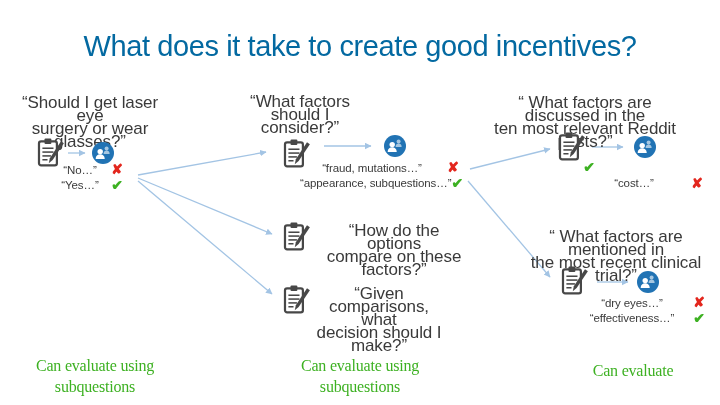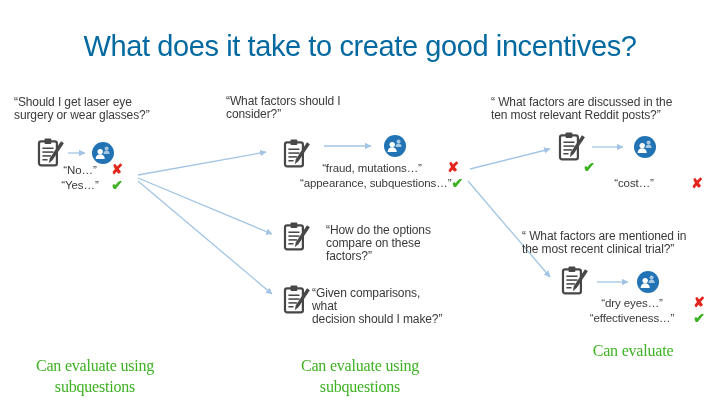--- a/index.html
+++ b/index.html
@@ -16,22 +16,23 @@
   .title {
     left: 0; top: 30px; width: 720px;
     text-align: center;
     font-size: 29px;
     font-weight: 400;
     letter-spacing: -0.4px;
     color: #0369a1;
     margin: 0;
   }
   .q {
-    font-size: 12px;
+    font-size: 17px;
     line-height: 13px;
+    text-align: center;
     white-space: pre-line;
     color: #3a3a3a;
     letter-spacing: -0.1px;
   }
   .connectors { left: 0; top: 0; width: 720px; height: 405px; pointer-events: none; }
   .memo svg { display: block; }
   .person-badge { width: 22px; height: 22px; }
   .person-badge svg { display: block; }
   .answers { display: flex; flex-direction: column; }
   .ans-row { display: flex; align-items: center; height: 15.5px; }
@@ -244,15 +245,15 @@
     <div class="ans-row">
       <span class="ans-text">“effectiveness…”</span>
       <span class="mark ok">✔</span>
     </div>
   </div>
 
   <div class="abs cap" style="left:10px; top:355px; width:170px;">Can evaluate using
 subquestions</div>
   <div class="abs cap" style="left:275px; top:355px; width:170px;">Can evaluate using
 subquestions</div>
-  <div class="abs cap" style="left:548px; top:340px; width:170px;">Can evaluate</div>
+  <div class="abs cap" style="left:548px; top:360px; width:170px;">Can evaluate</div>
 
 </div>
 
 </body></html>

